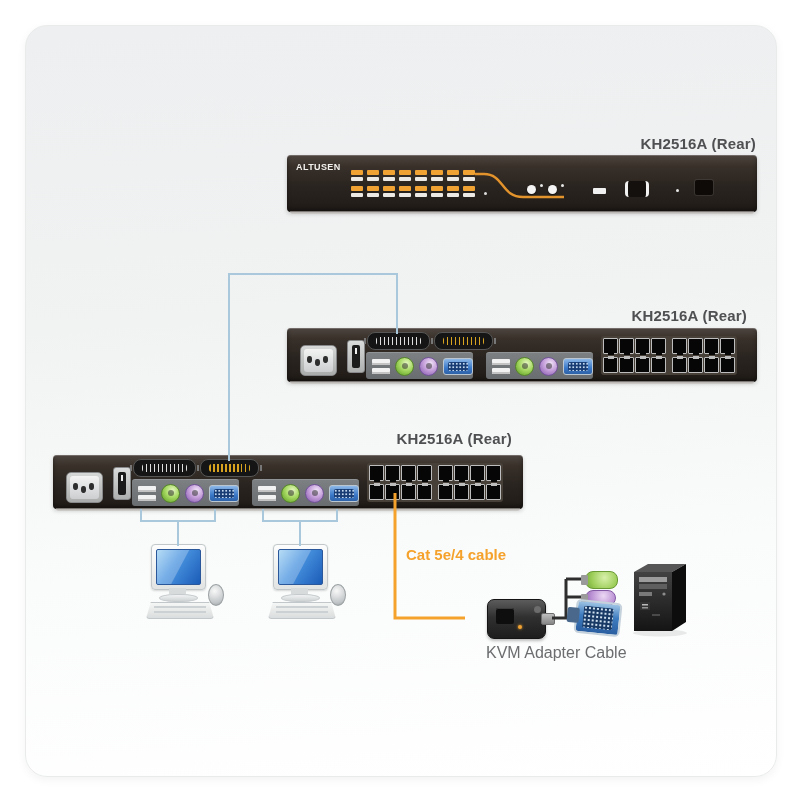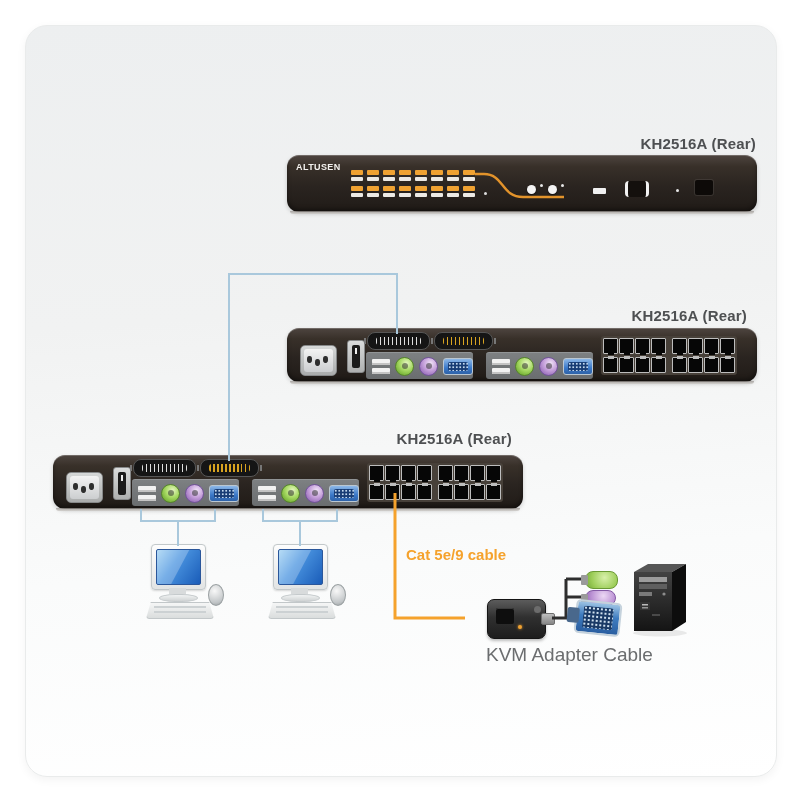--- a/index.html
+++ b/index.html
@@ -8,23 +8,23 @@
   
   .card{position:absolute;left:25px;top:25px;width:750px;height:750px;border-radius:22px;
         background:linear-gradient(176deg,#edeff0 0%,#f1f2f2 38%,#fafbfb 70%,#ffffff 100%);
         border:1px solid #e9ebeb;box-shadow:0 3px 10px rgba(0,0,0,0.05);z-index:1;}
   
   .lbl{position:absolute;font-weight:bold;font-size:15px;color:var(--label-gray,#4e5052);z-index:7;letter-spacing:.2px;}
   .front-lbl{right:44px;top:135px;}
   .rear1-lbl{right:53px;top:307px;}
   .rear2-lbl{right:288px;top:430px;}
   .cable-lbl{position:absolute;left:406px;top:546px;font-weight:bold;font-size:15px;color:var(--cable-orange,#f5a22c);z-index:7;}
-  .adapter-lbl{position:absolute;left:486px;top:644px;font-size:19px;color:#6b6d6f;z-index:7;}
-  
-  .panel{position:absolute;border-radius:12px;z-index:2;
+  .adapter-lbl{position:absolute;left:486px;top:644px;font-size:16px;color:#6b6d6f;z-index:7;}
+  
+  .panel{position:absolute;border-radius:4px;z-index:2;
          background:linear-gradient(180deg,#4e4540 0%,#383029 20%,#2a2420 55%,#201b17 100%);
          box-shadow:inset 0 1px 0 rgba(255,255,255,.22),inset 0 -3px 4px rgba(0,0,0,.4),0 2px 4px rgba(0,0,0,.18);}
   .panel::after{content:'';position:absolute;left:3px;right:3px;bottom:-2px;height:3px;border-radius:0 0 3px 3px;
          background:linear-gradient(#97928e,#cfccc8);opacity:.75;}
   .front-panel{left:287px;top:155px;width:470px;height:57px;}
   .rear-panel{width:470px;height:54px;}
   .rear1{left:287px;top:328px;}
   .rear2{left:53px;top:455px;}
   
   .logo{position:absolute;left:9px;top:7px;font-size:9px;font-weight:bold;color:#f4f2ef;letter-spacing:.4px;}
@@ -137,21 +137,21 @@
 </style>
 </head>
 <body>
 
 <div id="stage">
   <div class="card"></div>
 
   <div class="lbl front-lbl">KH2516A (Rear)</div>
   <div class="lbl rear1-lbl">KH2516A (Rear)</div>
   <div class="lbl rear2-lbl">KH2516A (Rear)</div>
-  <div class="cable-lbl">Cat 5e/9 cable</div>
+  <div class="cable-lbl">Cat 5e/4 cable</div>
   <div class="adapter-lbl">KVM Adapter Cable</div>
 
   <div class="panel front-panel">
     <div class="logo">ALTUSEN</div>
     <div class="led-grid">
       <div class="led-row">
         <div class="led-module">
             <i class="lo"></i>
             <i class="lw"></i>
           </div>

